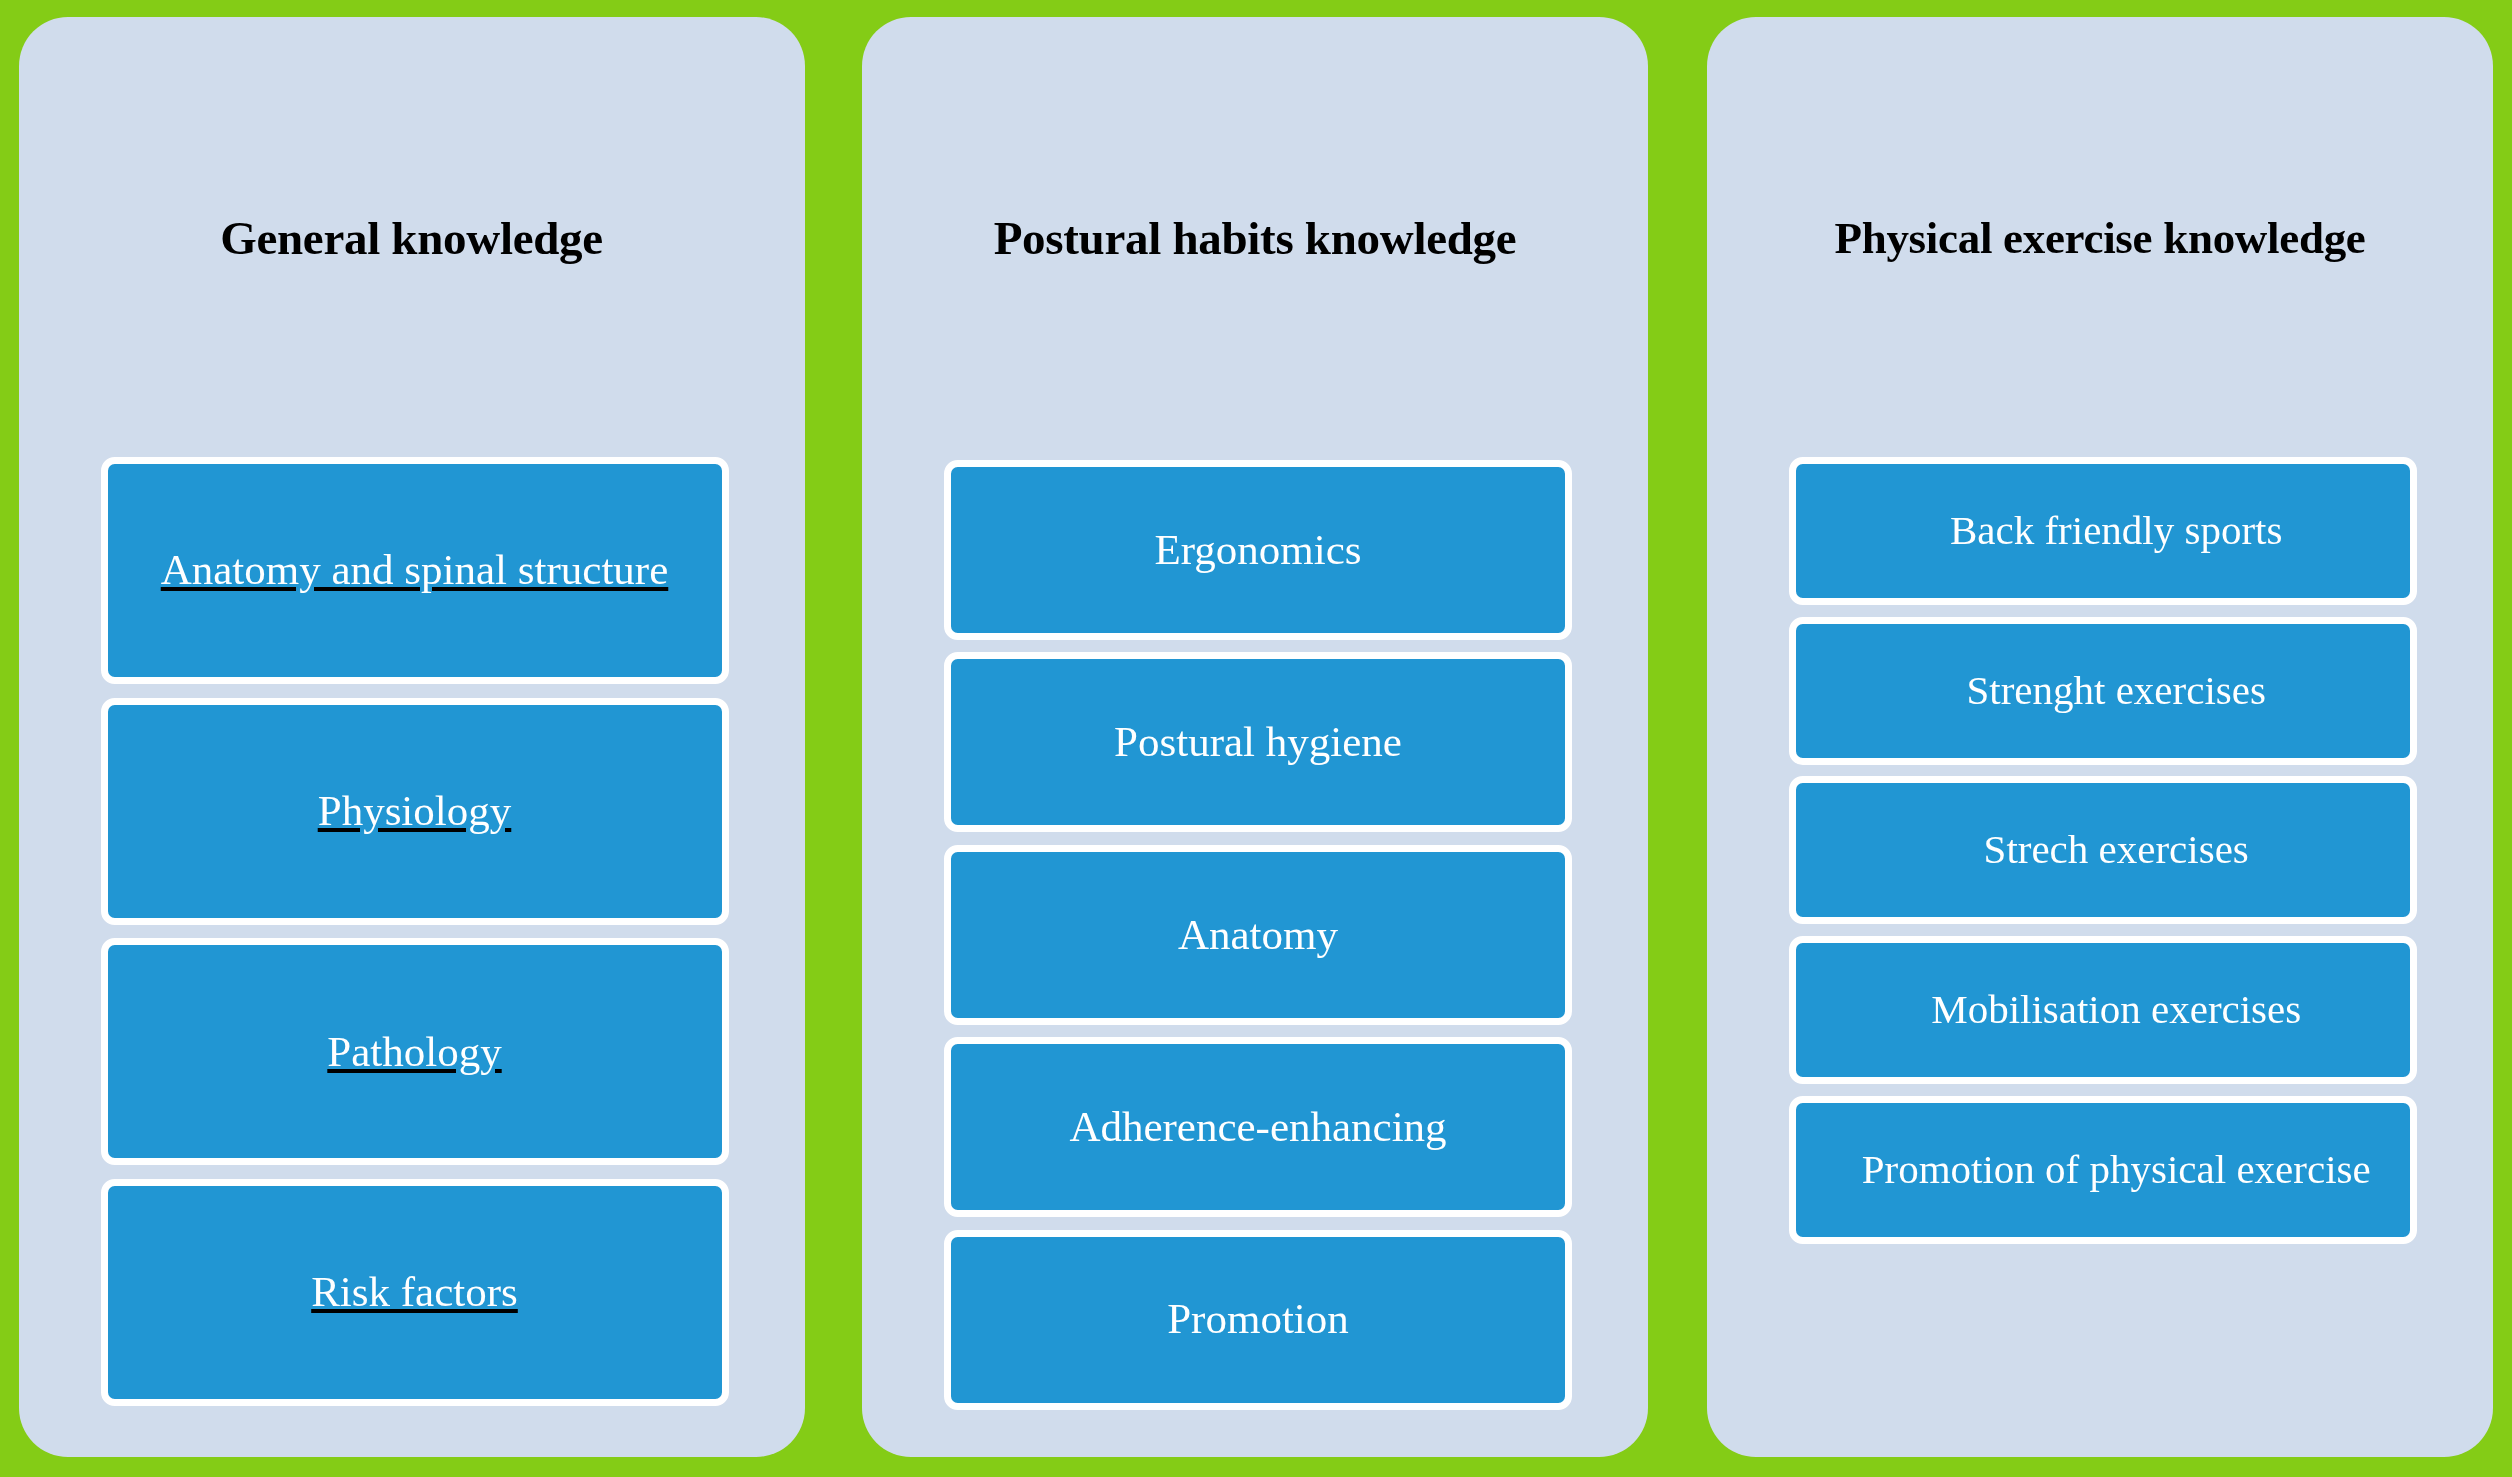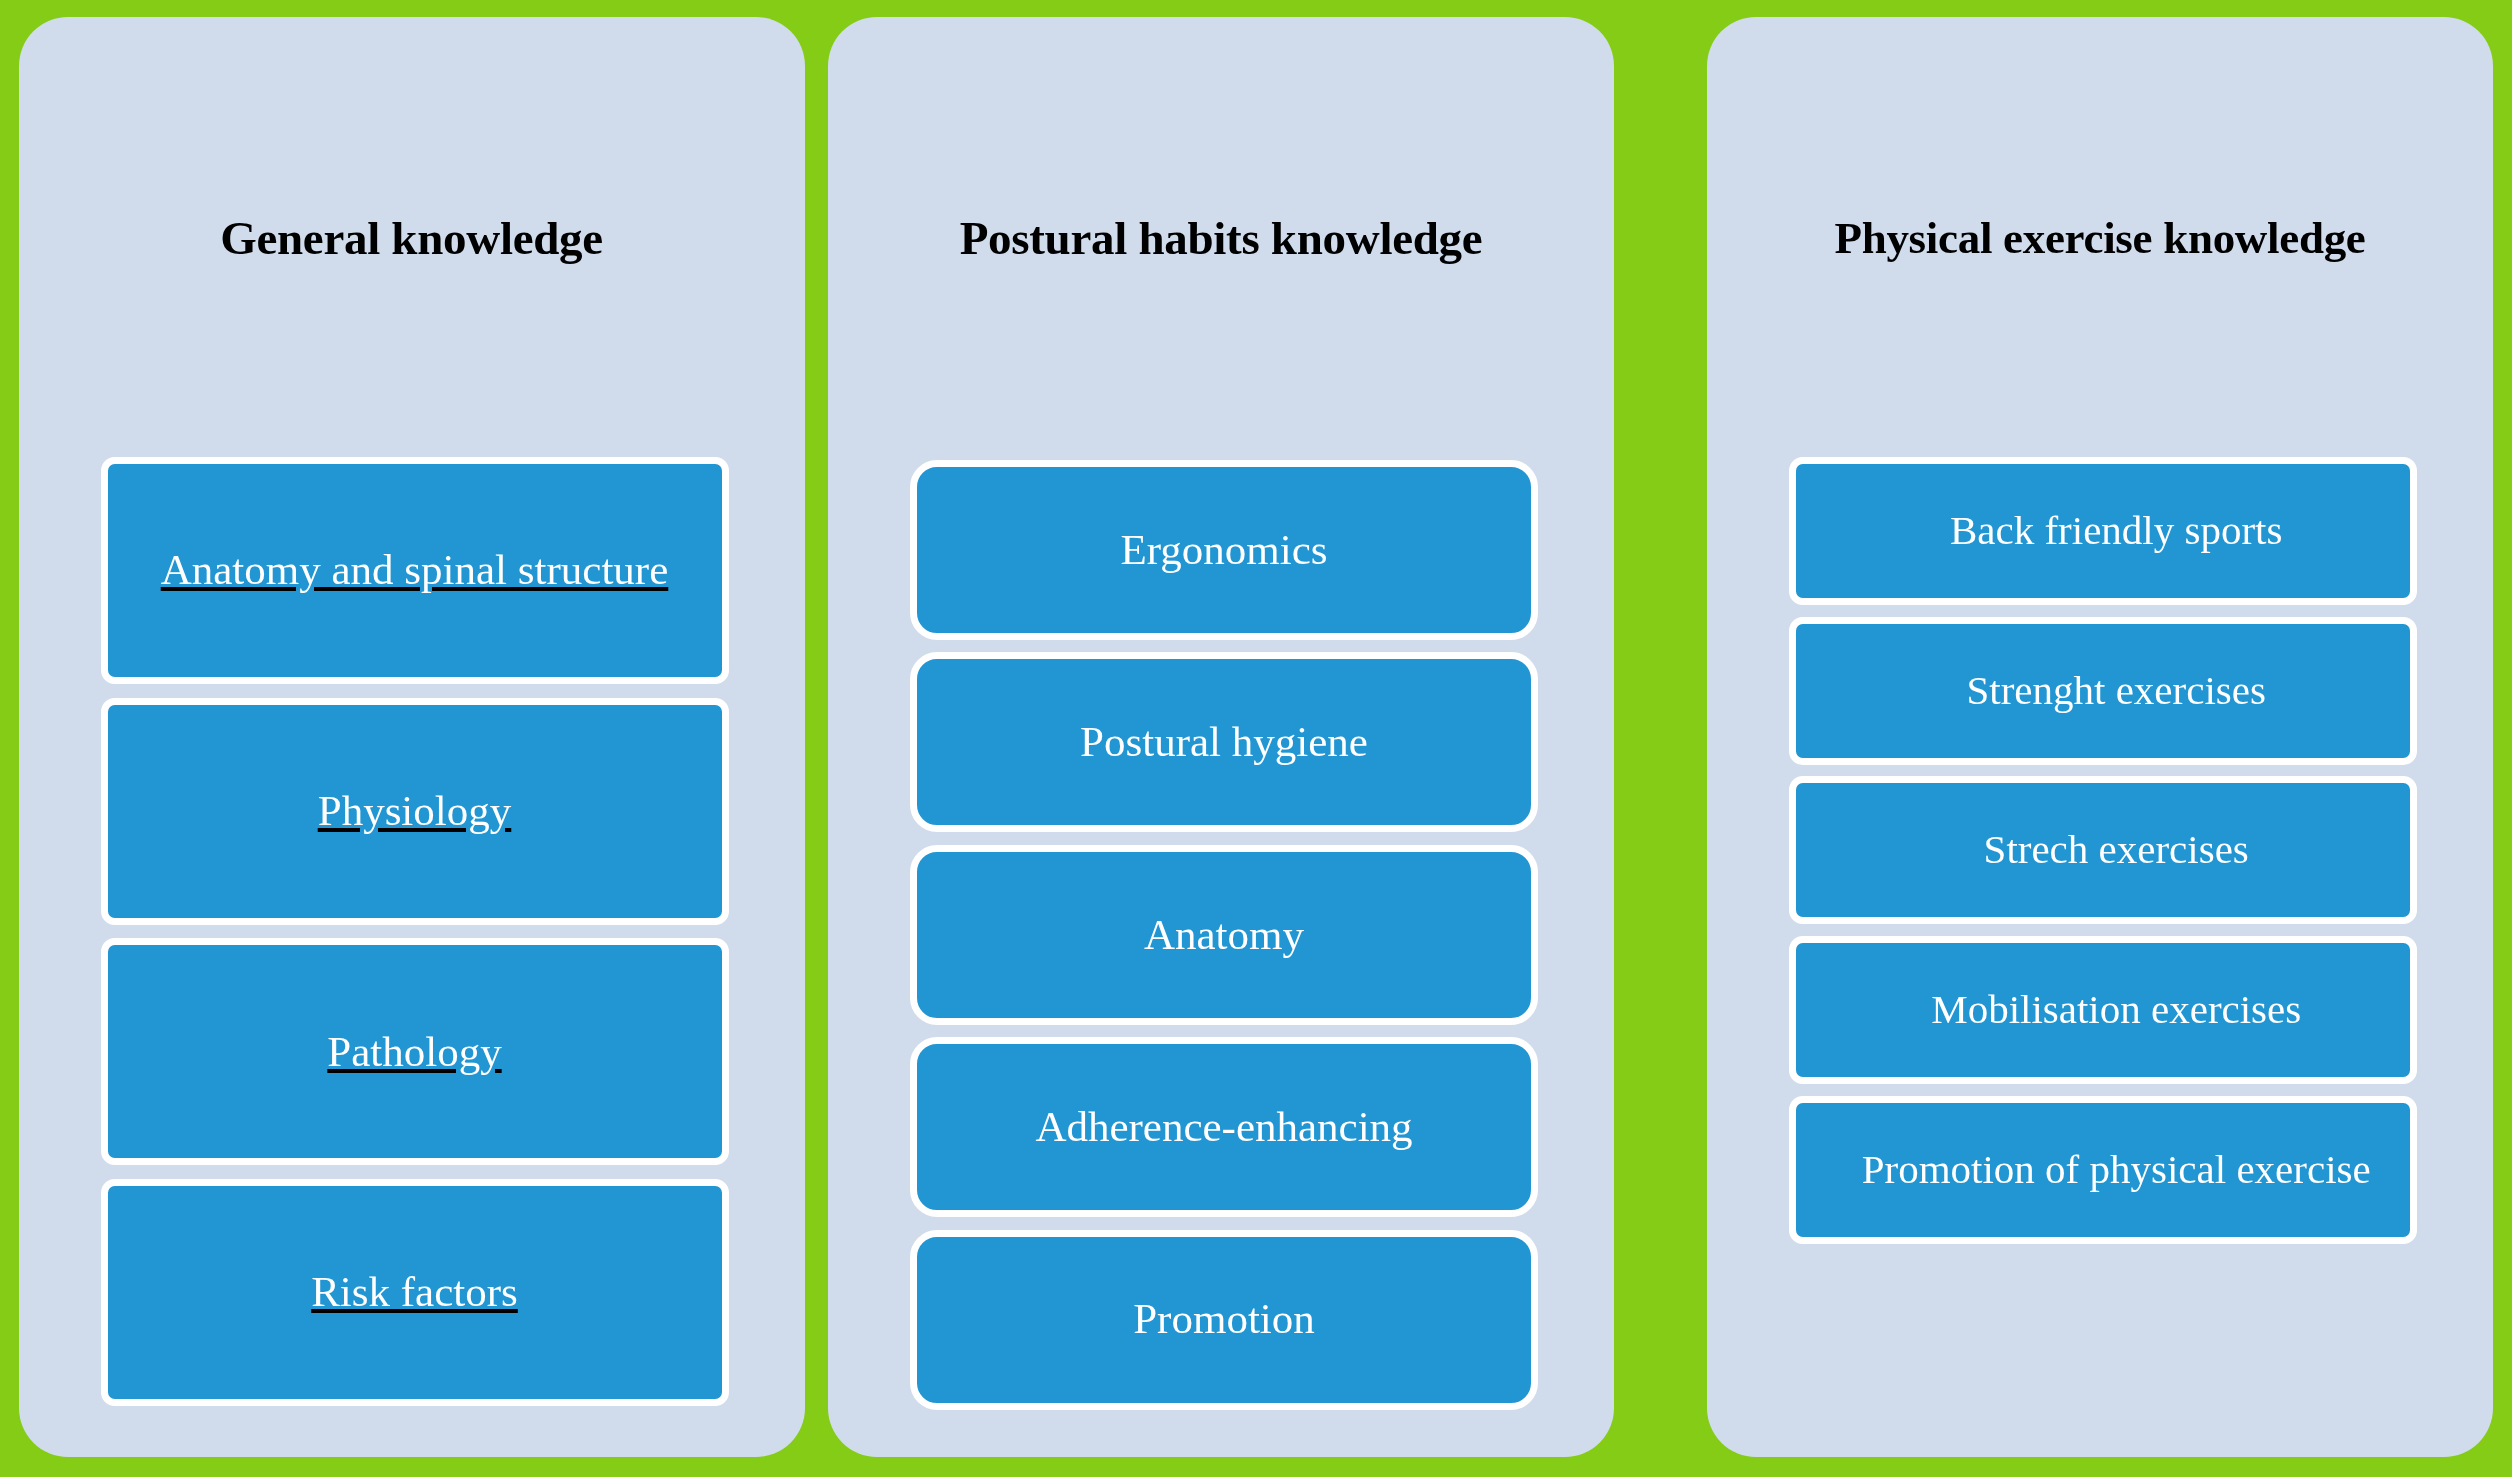--- a/index.html
+++ b/index.html
@@ -24,21 +24,21 @@
   .panel {
     position: absolute;
     top: 17px;
     width: 786px;
     height: 1440px;
     background: #d0dcec;
     border-radius: 49px;
     box-sizing: border-box;
   }
   #panel-1 { left: 18.5px; }
-  #panel-2 { left: 828px; }
+  #panel-2 { left: 862px; }
   #panel-3 { left: 1707px; }
 
   .panel-title {
     position: absolute;
     left: 0;
     right: 0;
     top: 187px;
     height: 69px;
     line-height: 69px;
     text-align: center;
@@ -73,21 +73,21 @@
     padding: 0 9.6px;
     font-weight: normal;
   }
 
   
   #panel-1 .box-stack { top: 440px; text-decoration: underline; }
   #panel-1 .node-box { height: 227px; margin-bottom: 13.7px; }
 
   
   #panel-2 .box-stack { top: 443px; }
-  #panel-2 .node-box { height: 180px; margin-bottom: 12.4px; border-radius: 27px; }
+  #panel-2 .node-box { height: 180px; margin-bottom: 12.4px; }
 
   
   #panel-3 .box-stack { top: 440px; }
   #panel-3 .node-box { height: 148px; margin-bottom: 11.7px; font-size: 41px; padding-left: 36px; }
 </style>
 </head>
 <body>
 
 <div id="diagram">
 

